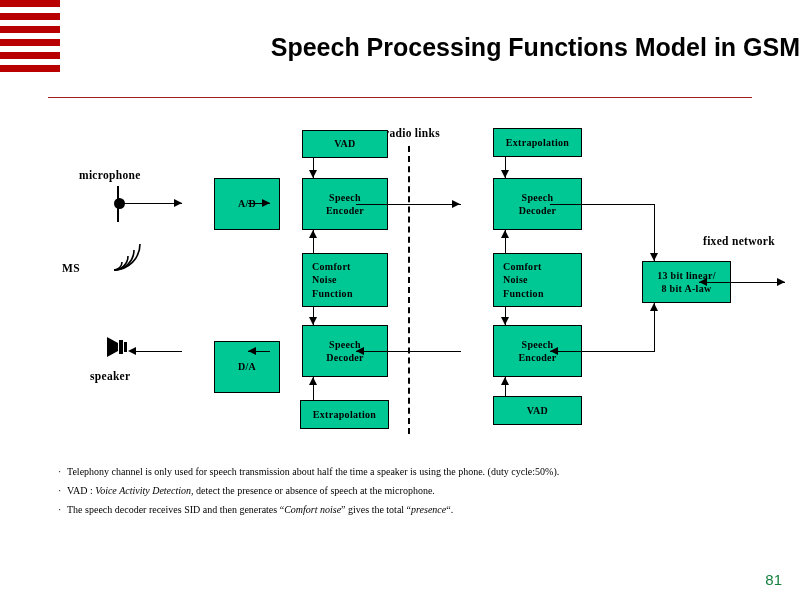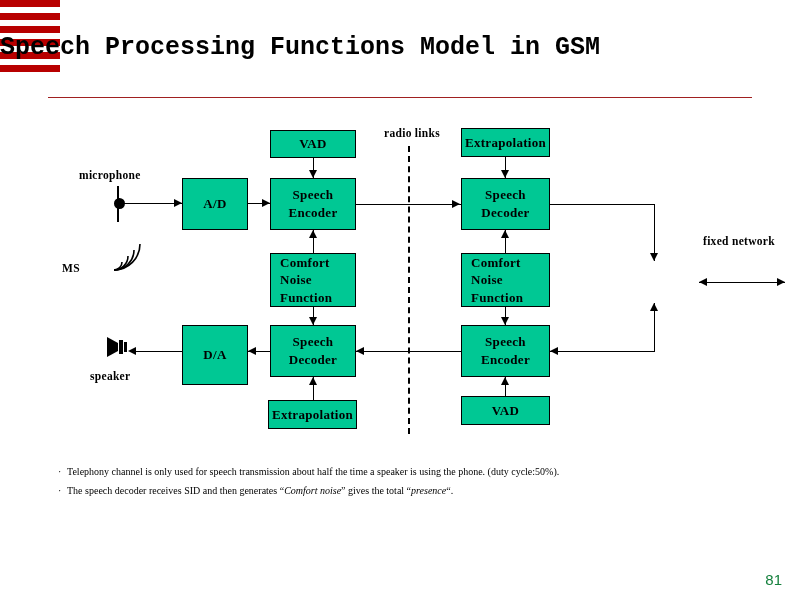--- a/index.html
+++ b/index.html
@@ -9,33 +9,33 @@
     position:relative;
   }
   #slide{position:absolute;inset:0;width:800px;height:600px;}
 
   
   .stripes{position:absolute;left:0;top:0;width:60px;height:72px;}
   .stripe{position:absolute;left:0;width:60px;height:7px;background:#b80000;}
 
   
   .title{
-    position:absolute;left:0;top:33px;width:800px;text-align:left;
-    font-family:Liberation Mono, monospace;font-weight:bold;font-size:25px;
+    position:absolute;left:0;top:33px;width:800px;text-align:right;
+    font-family:Liberation Sans, sans-serif;font-weight:bold;font-size:25px;
     color:#000000;letter-spacing:0px;
   }
   .rule{position:absolute;left:48px;top:97px;width:704px;height:1px;background:#a02020;}
 
   
   .box{
     position:absolute;background:#00c894;border:1px solid #000000;
     box-sizing:border-box;
     display:flex;align-items:center;justify-content:center;
-    font-family:"Liberation Serif", serif;font-weight:bold;font-size:13px;
-    color:#000000;text-align:center;line-height:1.35;letter-spacing:0.3px;
+    font-family:"Liberation Serif", serif;font-weight:bold;font-size:10px;
+    color:#000000;text-align:center;line-height:1.35;letter-spacing:0.3px;margin-left:32px;
   }
   .lbl{
     position:absolute;font-family:"Liberation Serif", serif;font-weight:bold;
     font-size:11.5px;color:#000;white-space:nowrap;letter-spacing:0.3px;
   }
   .hline{position:absolute;height:1px;background:#000;}
   .vline{position:absolute;width:1px;background:#000;}
   .dashed{
     position:absolute;width:0;border-left:2px dashed #000;
   }
@@ -137,22 +137,26 @@
     <span>Noise</span>
     <span>Function</span>
   </div>
 
   <div class="box" style="left:461px;top:253px;width:89px;height:54px;flex-direction:column;align-items:flex-start;padding-left:9px">
     <span>Comfort</span>
     <span>Noise</span>
     <span>Function</span>
   </div>
 
-
-  <div class="box" style="left:182px;top:325px;width:66px;height:60px">
+  <div class="box" style="left:610px;top:261px;width:89px;height:42px;flex-direction:column">
+    <span>13 bit linear/</span>
+    <span>8 bit A-law</span>
+  </div>
+
+  <div class="box" style="left:182px;top:341px;width:66px;height:52px">
     <span>D/A</span>
   </div>
 
   <div class="box" style="left:270px;top:325px;width:86px;height:52px;flex-direction:column">
     <span>Speech</span>
     <span>Decoder</span>
   </div>
 
   <div class="box" style="left:461px;top:325px;width:89px;height:52px;flex-direction:column">
     <span>Speech</span>
@@ -217,18 +221,19 @@
   <div class="ar ar-u" style="left:309px;top:377px"></div>
 
   <div class="hline" style="left:248px;top:351px;width:22px"></div>
   <div class="ar ar-l" style="left:248px;top:347px"></div>
 
   <div class="hline" style="left:131px;top:351px;width:51px"></div>
   <div class="ar ar-l" style="left:128px;top:347px"></div>
 
   <div class="bullets">
     <div class="bullet"><span class="dot">·</span><span><span>Telephony channel is only used for speech transmission about half the time a speaker is using the phone. (duty cycle:50%).</span></span></div>
+    <div class="bullet"><span class="dot">·</span><span><span>VAD : </span><i>Voice Activity Detection</i><span>, detect the presence or absence of speech at the microphone.</span></span></div>
     <div class="bullet"><span class="dot">·</span><span><span>The speech decoder receives SID and then generates “</span><i>Comfort noise</i><span>” gives the total “</span><i>presence</i><span>“.</span></span></div>
   </div>
 
   <div class="pageno">81</div>
 
 </div>
 
 </body></html>

